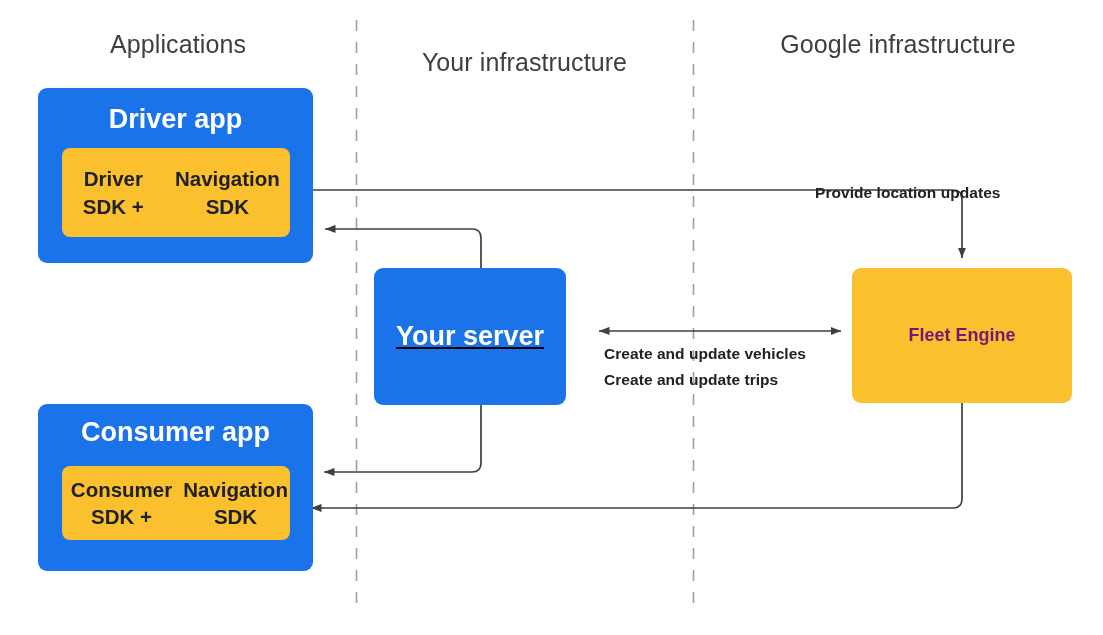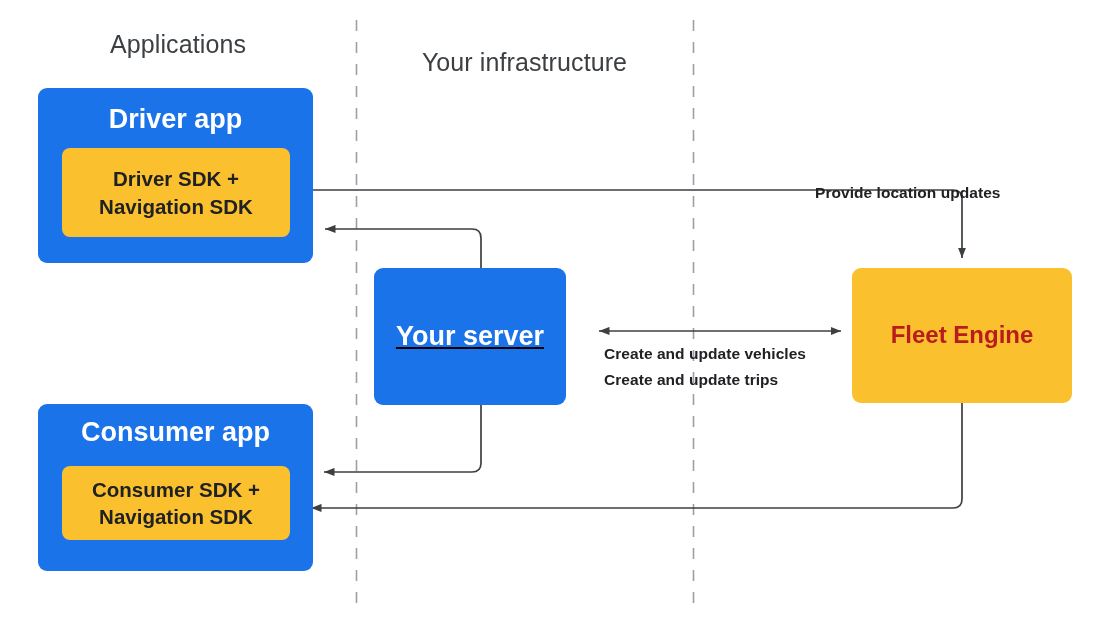--- a/index.html
+++ b/index.html
@@ -53,34 +53,34 @@
   .node-yellow { background: #fbc02d; }
 
   .node-title-white {
     color: #ffffff;
     font-size: 27px;
     font-weight: 700;
     line-height: 1.1;
     white-space: nowrap;
   }
   .node-title-dark {
-    color: #b91c1c;
-    font-size: 24px;
+    color: #701a75;
+    font-size: 18px;
     font-weight: 700;
     line-height: 1.1;
     white-space: nowrap;
   }
 
   .sdk-box {
     position: absolute;
     box-sizing: border-box;
     background: #fbc02d;
     border-radius: 8px;
     display: flex;
-    flex-direction: column;
+    flex-direction: row;
     align-items: center;
     justify-content: center;
     color: #202124;
     font-size: 20.5px;
     font-weight: 700;
     line-height: 1.33;
     text-align: center;
   }
 
   
@@ -120,20 +120,21 @@
   #label-create-vehicles  { left: 604px; top: 345px; }
   #label-create-trips     { left: 604px; top: 371px; }
 </style>
 </head>
 <body>
 
 <div id="diagram-root">
 
   <div class="zone-title" id="zone-applications">Applications</div>
   <div class="zone-title" id="zone-your-infra">Your infrastructure</div>
+  <div class="zone-title" id="zone-google-infra">Google infrastructure</div>
 
   <svg id="wires" viewBox="0 0 1103 635">
     <defs>
       <marker id="arrowhead" markerWidth="11" markerHeight="9" refX="10.5" refY="4.5" orient="auto" markerUnits="userSpaceOnUse">
         <path d="M0,0.4 L10.5,4.5 L0,8.6 Z" fill="#3c4043"></path>
       </marker>
       <marker id="arrowhead-start" markerWidth="11" markerHeight="9" refX="0.5" refY="4.5" orient="auto" markerUnits="userSpaceOnUse">
         <path d="M11,0.4 L0.5,4.5 L11,8.6 Z" fill="#3c4043"></path>
       </marker>
     </defs>

